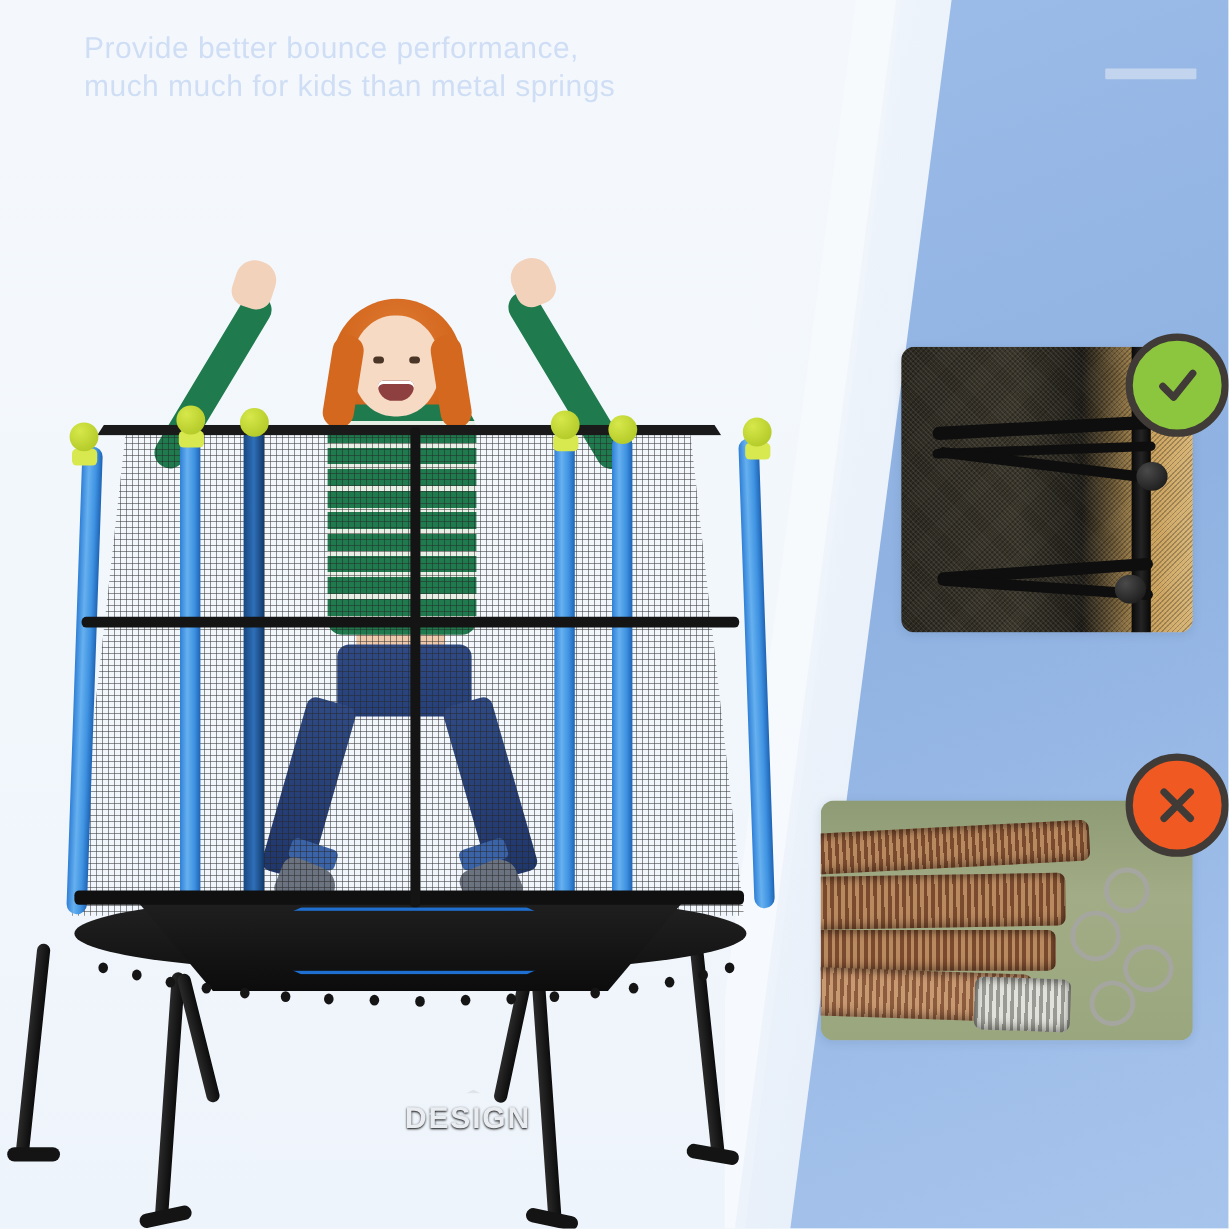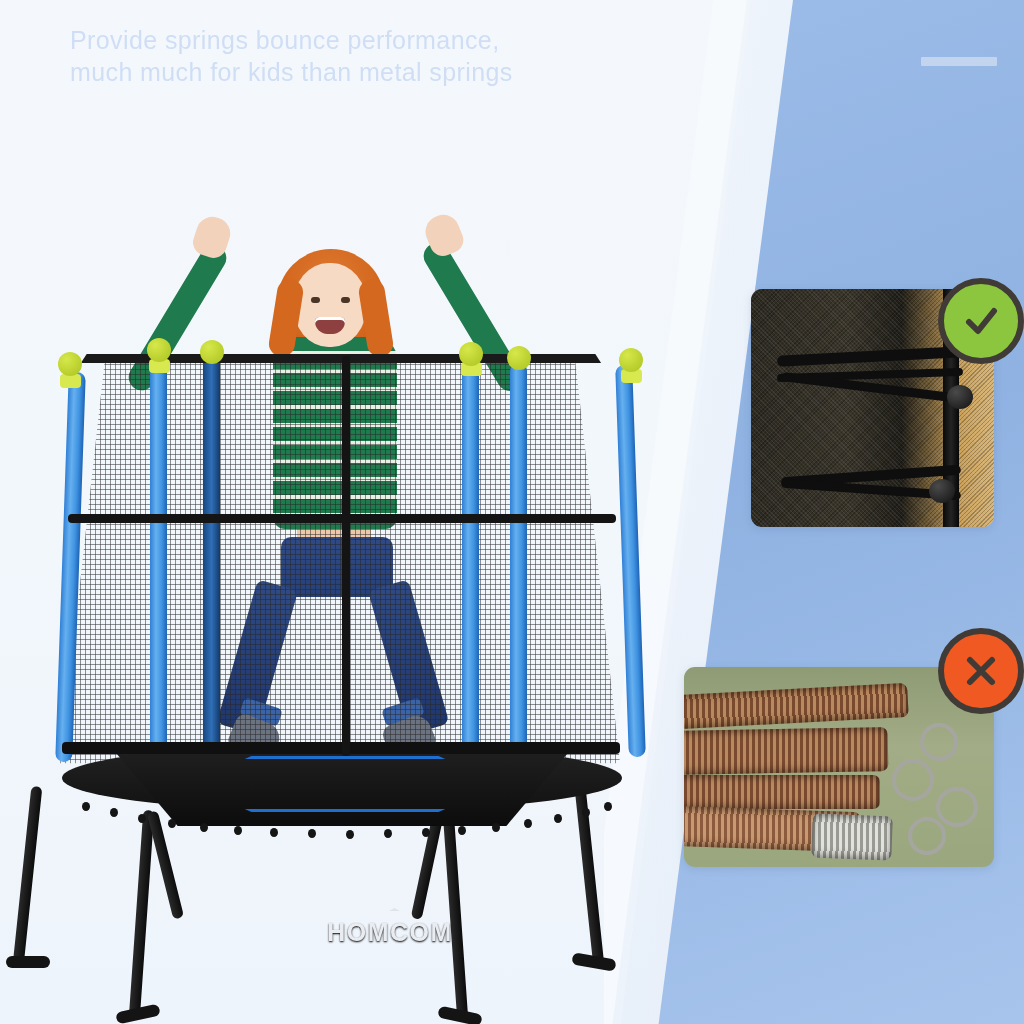--- a/index.html
+++ b/index.html
@@ -211,21 +211,21 @@
 <div class="stage">
 
   <div class="bg-left"></div>
   <div class="bg-sliver2"></div>
   <div class="bg-sliver"></div>
   <div class="bg-blue"></div>
   <div class="accent-bar"></div>
 
   <div class="headline-wrap">
     <p class="subline">
-      <span>Provide springs bounce performance,</span>
+      <span>Provide better bounce performance,</span>
       <span>much much for kids than metal springs</span>
     </p>
   </div>
 
   <div class="product">
 
     <div class="kid">
       <div class="arm arm-l"></div>
       <div class="arm arm-r"></div>
       <div class="hand hand-l"></div>
@@ -275,21 +275,21 @@
     <div class="pole pole-foam" style="left:622px;top:215px;height:392px;transform:rotate(-2deg);"></div>
     <div class="cap" style="left:619px;top:198px;"></div>
     <div class="collar" style="left:621px;top:219px;"></div>
 
     <div class="mat-wide"></div>
     <div class="mat"></div>
     <div class="mat-diamond"></div>
 
     <div class="brand">
       <div class="brand-roof"></div>
-      <span class="brand-text">HOMCOM</span>
+      <span class="brand-text">DESIGN</span>
     </div>
 
     <div class="bungee-row">
       <div class="bungee" style="left:10px;top:4px;"></div>
       <div class="bungee" style="left:38px;top:10px;"></div>
       <div class="bungee" style="left:66px;top:16px;"></div>
       <div class="bungee" style="left:96px;top:21px;"></div>
       <div class="bungee" style="left:128px;top:25px;"></div>
       <div class="bungee" style="left:162px;top:28px;"></div>
       <div class="bungee" style="left:198px;top:30px;"></div>

